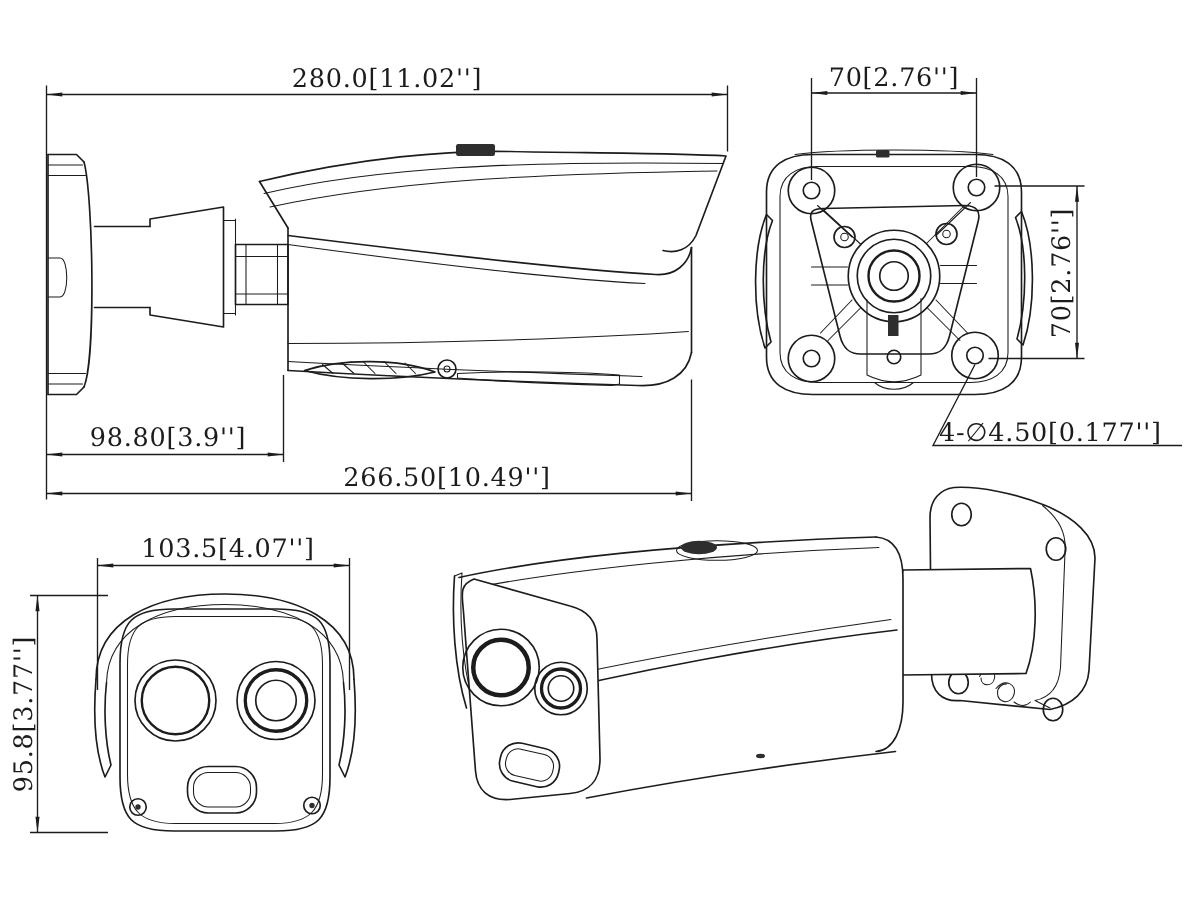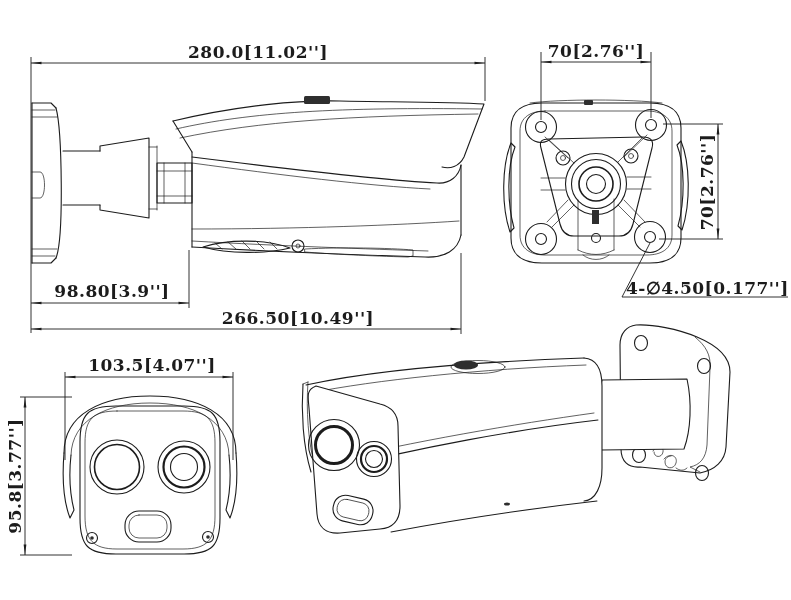--- a/index.html
+++ b/index.html
@@ -1,21 +1,21 @@
 <!DOCTYPE html>
 <html style="--line: #1c1c1c; --background: #ffffff; --accent-fill: #2e2e2e;"><head>
 <meta charset="utf-8">
 <style>
   :root{
     --line:#1c1c1c;
     --background:#ffffff;
     --accent-fill:#2e2e2e;
   }
   html,body{margin:0;padding:0;background:var(--background);}
-  .stage{width:791px;height:600px;background:var(--background);position:relative;overflow:hidden;font-weight:bold;}
+  .stage{width:791px;height:600px;background:var(--background);position:relative;overflow:hidden;}
   svg{display:block;}
   .ln{fill:none;stroke:var(--line);stroke-width:1.1;stroke-linecap:round;stroke-linejoin:round;}
   .ln-thin{fill:none;stroke:var(--line);stroke-width:0.7;stroke-linecap:round;stroke-linejoin:round;}
   .ln-med{fill:none;stroke:var(--line);stroke-width:1.6;}
   .ln-bold{fill:none;stroke:var(--line);stroke-width:3;}
   .ln-bold2{fill:none;stroke:var(--line);stroke-width:2.2;}
   .dim{fill:none;stroke:var(--line);stroke-width:0.9;}
   .white{fill:var(--background);stroke:none;}
   .whiteln{fill:var(--background);stroke:var(--line);stroke-width:1.1;stroke-linejoin:round;}
   .dark{fill:var(--accent-fill);stroke:none;}

